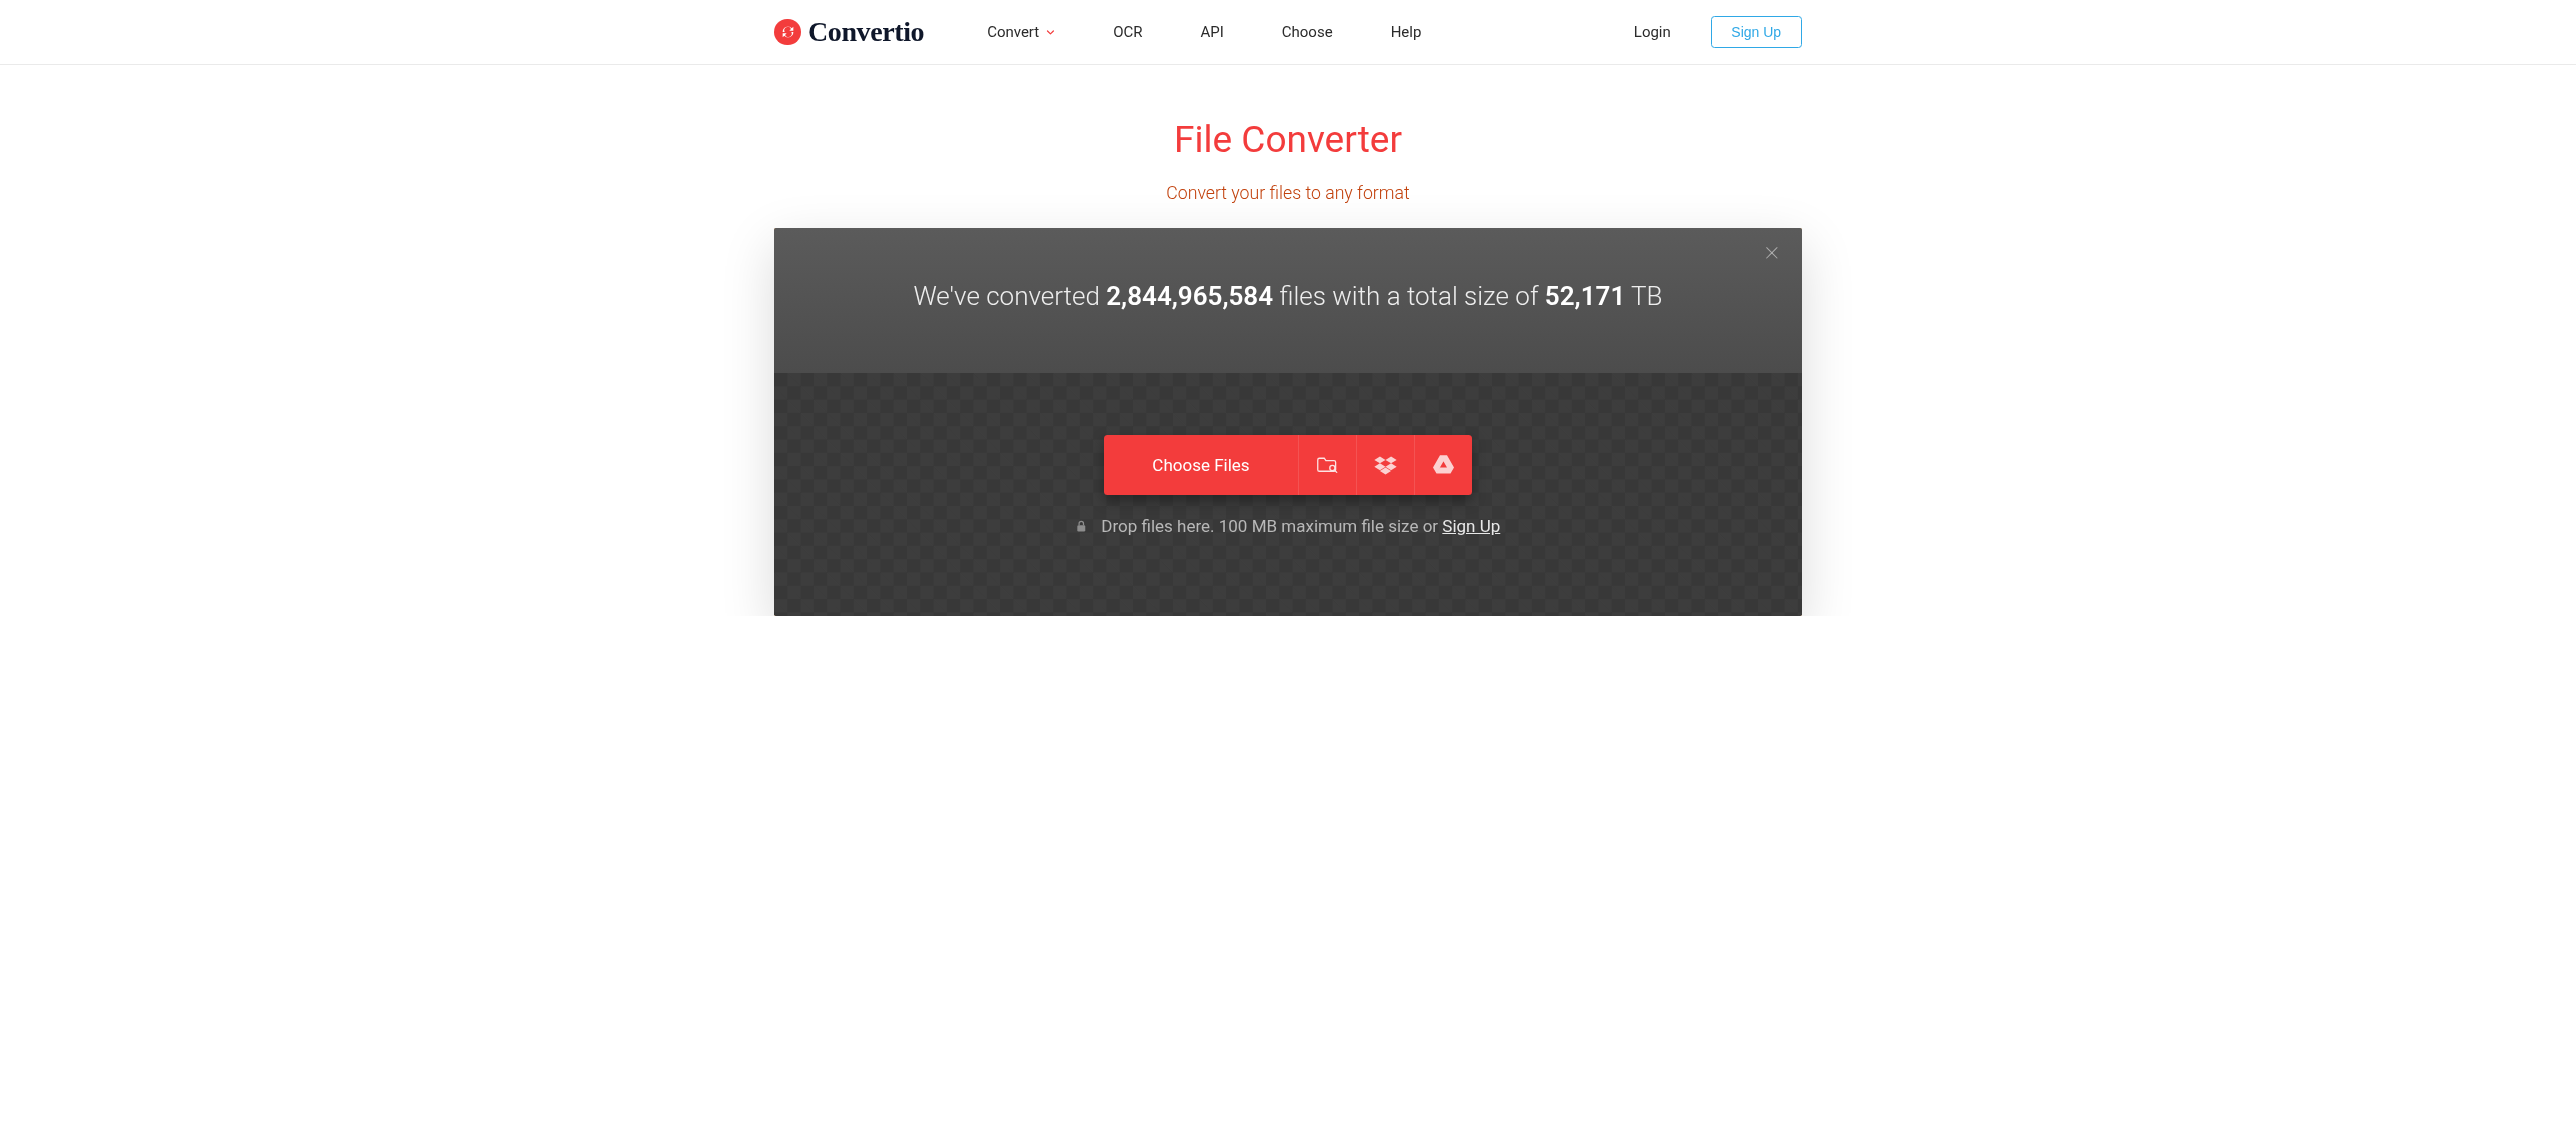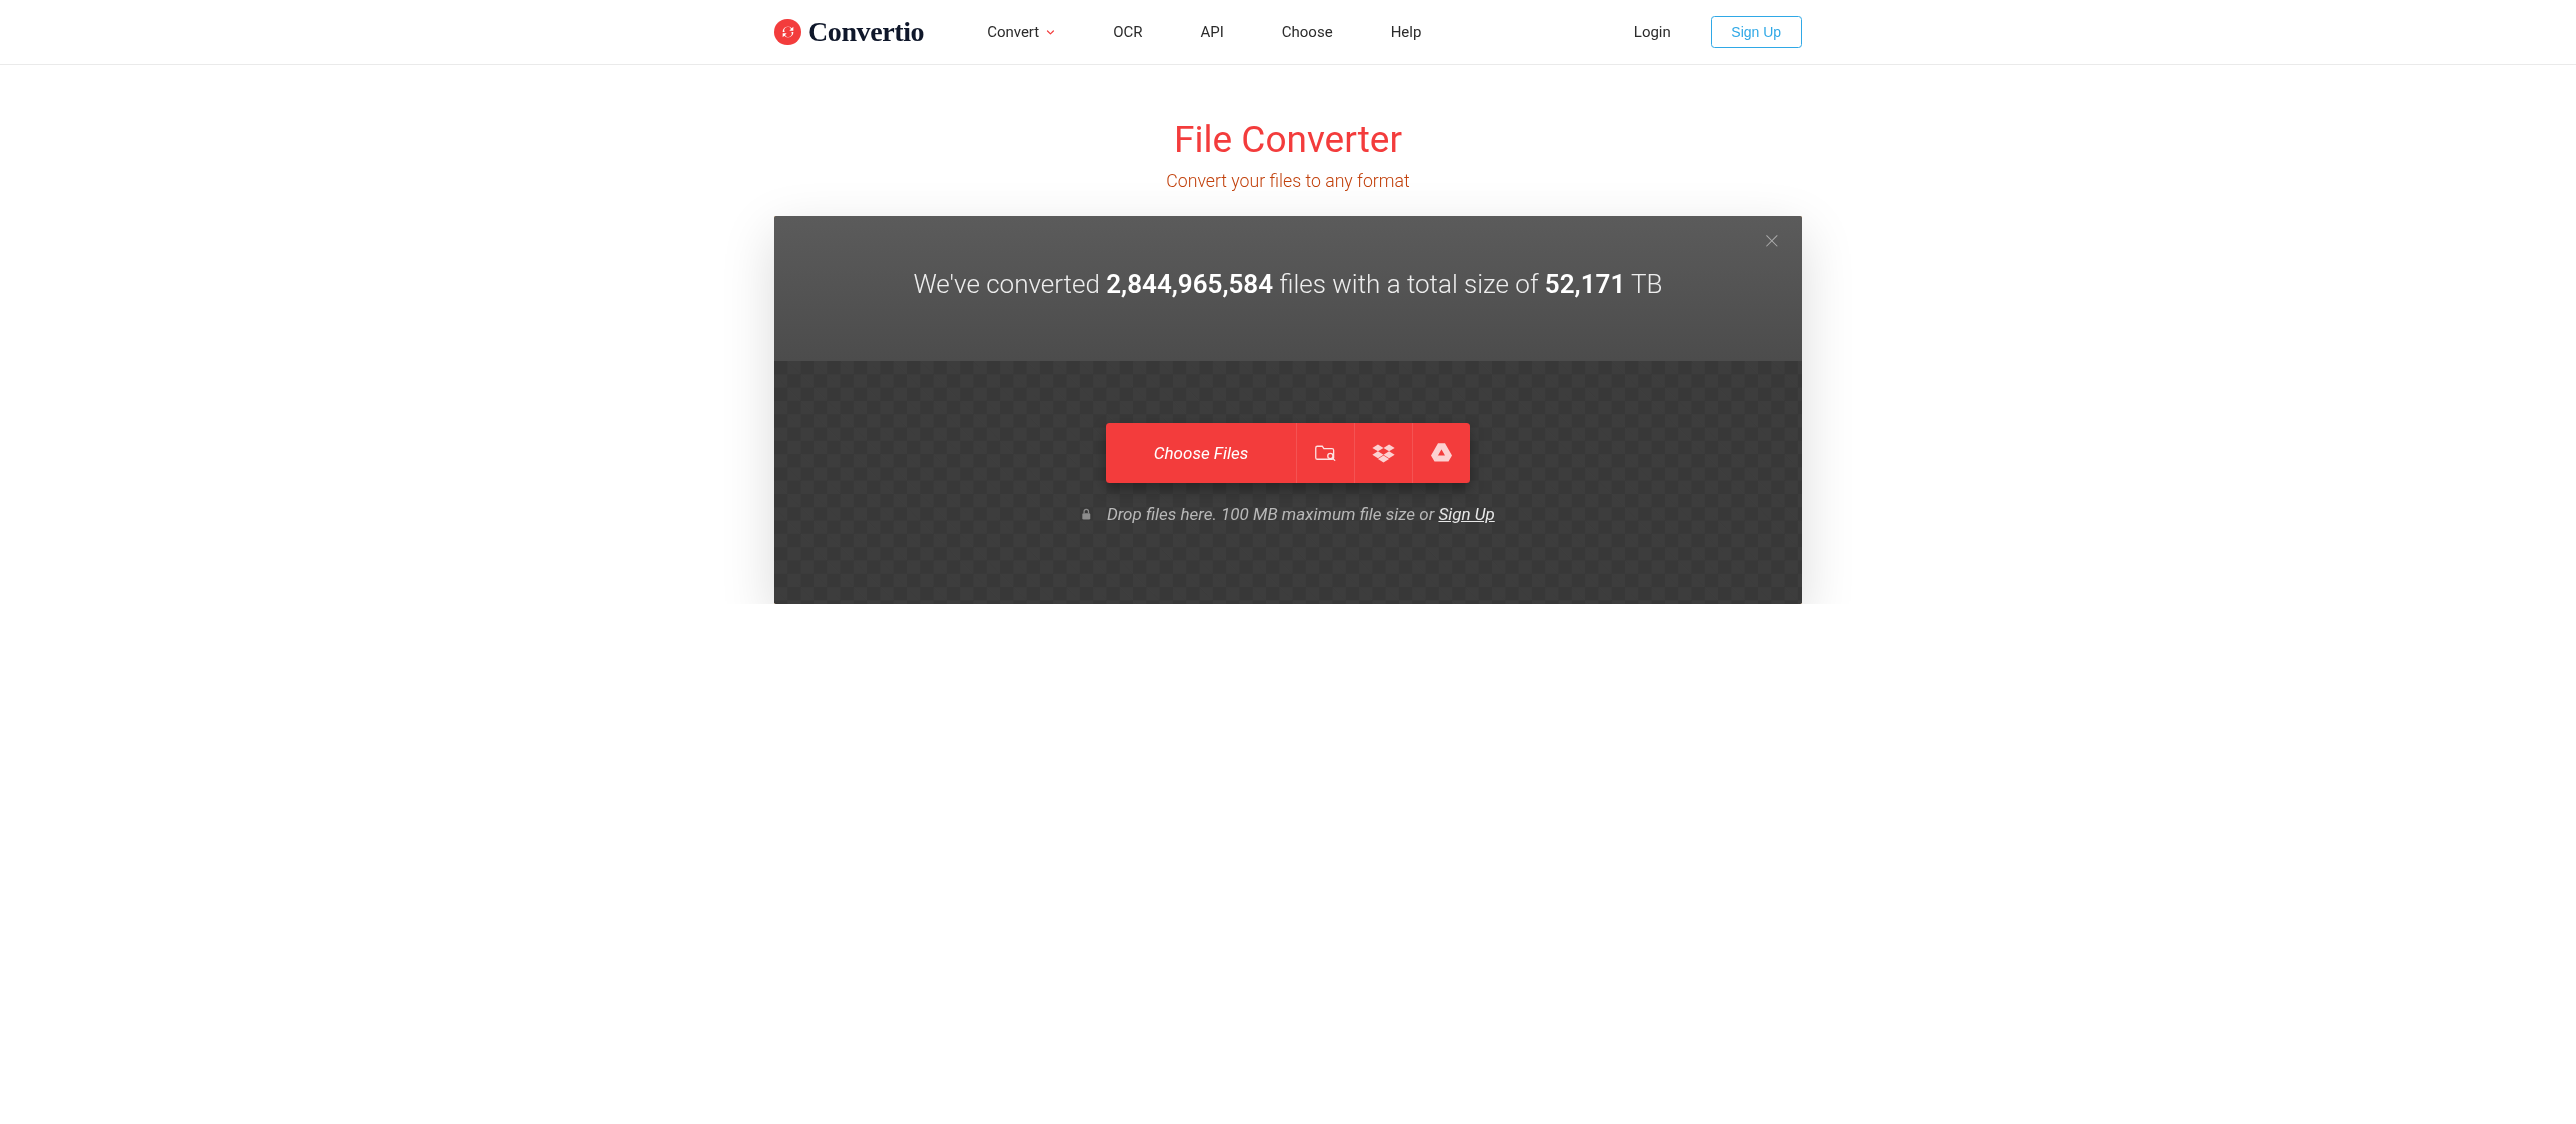--- a/index.html
+++ b/index.html
@@ -83,21 +83,21 @@
 
   .hero {
     text-align: center;
     padding-top: 53px;
     padding-bottom: 25px;
   }
   .hero-title {
     font-size: 37px;
     font-weight: 400;
     color: #f33c3c;
-    margin-bottom: 10px;
+    margin-bottom: 22px;
   }
   .hero-sub {
     font-size: 17.7px;
     color: #c2410c;
     font-weight: 300;
   }
 
   .panel-wrap {
     max-width: 1045px;
     margin: 0 auto;
@@ -140,21 +140,20 @@
     background-image:
       linear-gradient(45deg, rgba(255,255,255,0.025) 25%, transparent 25%, transparent 75%, rgba(255,255,255,0.025) 75%),
       linear-gradient(45deg, rgba(255,255,255,0.025) 25%, transparent 25%, transparent 75%, rgba(255,255,255,0.025) 75%);
     background-size: 26.6px 26.6px;
     background-position: 0 0, 13.3px 13.3px;
     padding: 62px 17.7px 80px;
     display: flex;
     flex-direction: column;
     align-items: center;
     gap: 21px;
-    font-style: italic;
   }
   .choose-row {
     display: flex;
     align-items: stretch;
     background: #f33c3c;
     border-radius: 3.5px;
     box-shadow: 0 5.3px 12.4px rgba(0,0,0,0.35);
     height: 60px;
   }
   .choose-btn {

